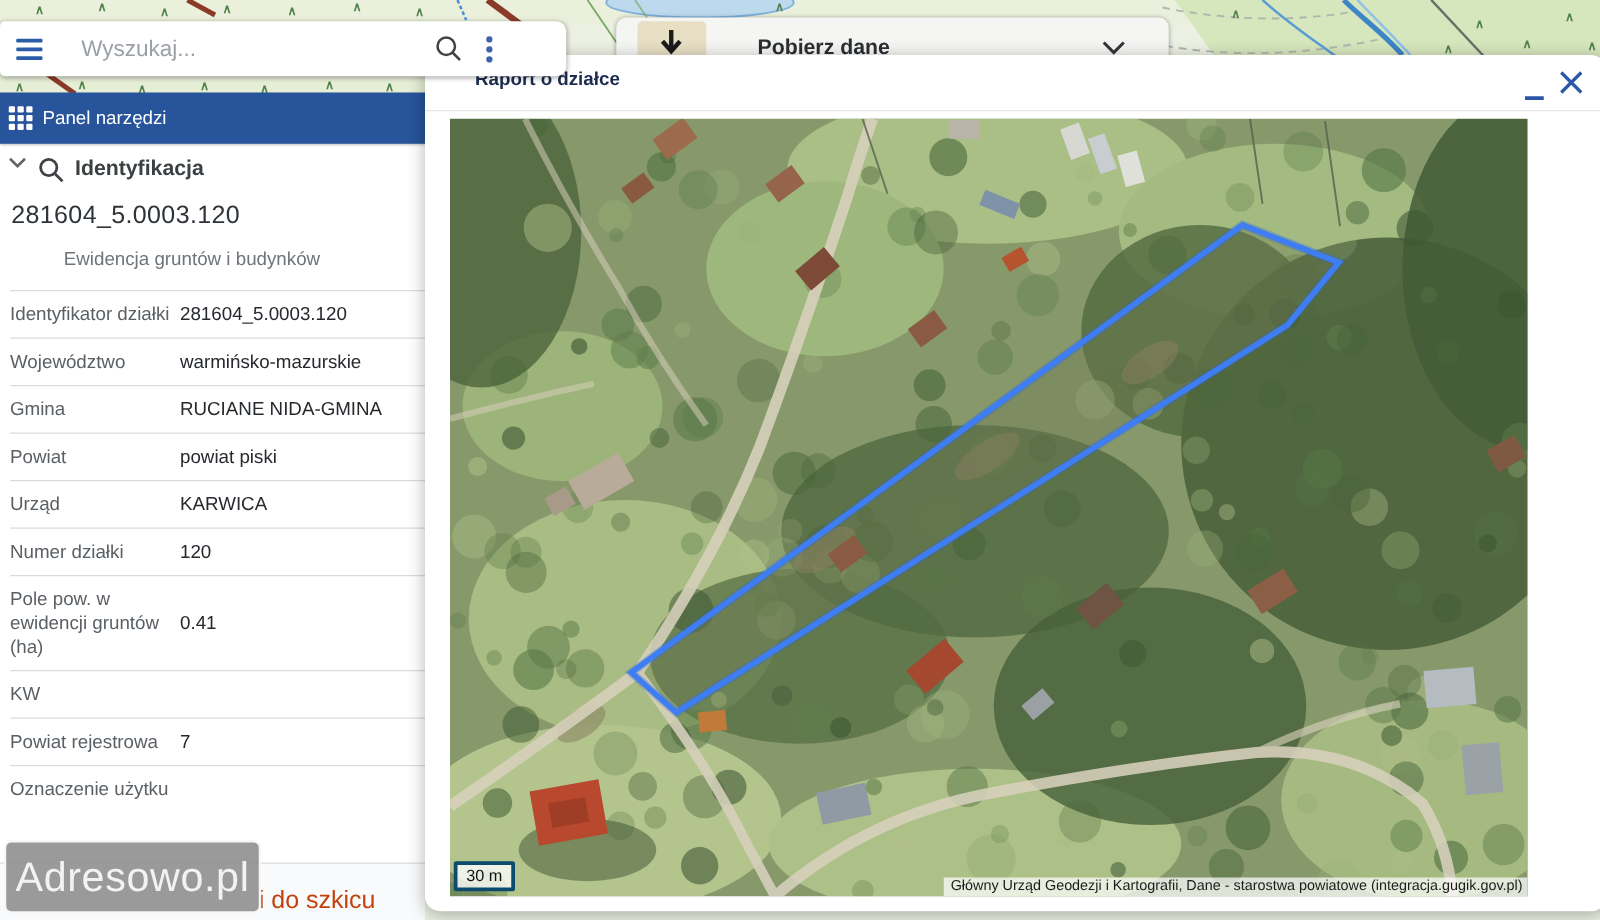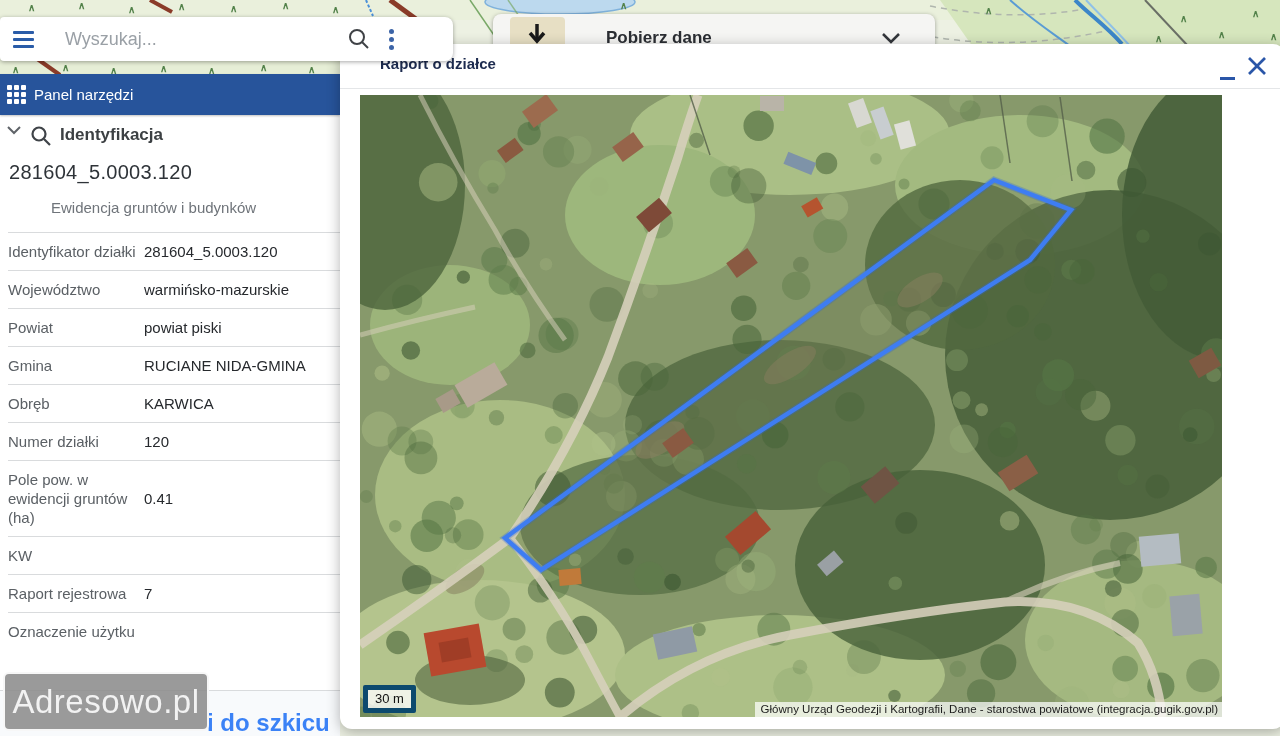--- a/index.html
+++ b/index.html
@@ -13,21 +13,21 @@
   #left-panel{left:0;top:115px;width:340px;height:621px;background:#ffffff;z-index:2;}
   #section-header{position:absolute;left:0;top:10px;width:340px;height:30px;display:flex;}
   #section-title{font-size:17px;font-weight:bold;color:#3c4043;margin-left:8px;}
   #parcel-title{position:absolute;left:9px;top:46px;font-size:20px;color:#2e3338;letter-spacing:.3px;}
   #parcel-subtitle{position:absolute;left:9px;top:84px;font-size:15px;color:#6f747a;margin-left:42px;}
   #ptable{position:absolute;left:0;top:117px;width:340px;}
   .prow{display:flex;align-items:center;border-top:1px solid #d9dbdd;margin-left:8px;padding:9px 0;}
   .plabel{width:128px;font-size:15px;line-height:19px;color:#5b6065;flex:none;margin-right:8px;}
   .pvalue{font-size:15px;line-height:19px;color:#26292d;}
   #sketch-row{position:absolute;left:0;top:575px;width:340px;height:46px;border-top:1px solid #d9dbdd;background:#f8fafc;}
-  #sketch-link{position:absolute;left:207px;top:18px;font-size:24px;font-weight:700;color:#3b82f6;white-space:nowrap;}
+  #sketch-link{position:absolute;left:207px;top:18px;font-size:20px;font-weight:400;color:#c2410c;white-space:nowrap;}
 
   
   #tools-bar{left:0;top:74px;width:340px;height:41px;background:#27549b;z-index:3;display:flex;align-items:center;box-shadow:0 1px 2px rgba(0,0,0,.25);}
   #tools-title{color:#ffffff;font-size:15px;font-weight:normal;margin-left:8px;}
   .grid-icon{width:19px;height:19px;margin-left:7px;display:grid;grid-template-columns:repeat(3,5px);grid-template-rows:repeat(3,5px);gap:2px;}
   .grid-icon span{background:#fff;border-radius:1px;}
 
   
   #search-bar{left:0;top:17px;width:453px;height:44px;background:#fff;border-radius:4px 8px 8px 4px;box-shadow:0 1px 4px rgba(0,0,0,.35);z-index:6;display:flex;align-items:center;}
   .burger{width:21px;margin-left:13px;display:flex;flex-direction:column;gap:4px;}
@@ -43,21 +43,21 @@
   #download-label{position:absolute;left:113px;top:14px;font-size:17px;font-weight:600;color:#2b2e33;}
 
   
   #modal{left:340px;top:44px;width:945px;height:685px;background:#ffffff;border-radius:12px;box-shadow:0 3px 14px rgba(0,0,0,.3);z-index:5;}
   #modal-header{position:absolute;left:0;top:0;width:100%;height:44px;border-bottom:1px solid #e4e6e8;}
   #modal-title{position:absolute;left:40px;top:11px;font-size:15px;font-weight:bold;color:#1d2b4f;}
   #min-btn{position:absolute;left:878px;top:6px;width:22px;height:32px;cursor:pointer;}
   #min-btn i{position:absolute;left:2px;top:27px;width:15px;height:3px;background:#2a56a8;}
   #close-btn{position:absolute;left:905px;top:10px;width:26px;height:26px;cursor:pointer;}
   #aerial{position:absolute;left:20px;top:51px;width:862px;height:622px;overflow:hidden;background:#87996b;}
-  #scale-bar{position:absolute;left:3px;bottom:4px;background:rgba(255,255,255,.78);border:5px solid #0c4a6e;border-radius:2px;font-size:13px;color:#111;padding:1px 7px 2px 7px;}
+  #scale-bar{position:absolute;left:3px;bottom:4px;background:rgba(255,255,255,.78);border:3px solid #0c4a6e;border-radius:2px;font-size:13px;color:#111;padding:1px 7px 2px 7px;}
   #attribution{position:absolute;right:0;bottom:0;background:rgba(255,255,255,.72);font-size:11.5px;color:#1c1c1c;padding:1px 4px 2px 6px;white-space:nowrap;}
 
   
   #watermark{left:3px;top:672px;width:202px;height:55px;background:rgba(140,140,140,.88);border:2px solid rgba(255,255,255,.92);border-radius:6px;z-index:10;display:flex;align-items:center;justify-content:center;}
   #watermark span{color:#f2f2f2;font-size:33px;letter-spacing:.5px;}
 </style>
 </head>
 <body>
 
 <svg id="map-bg" class="abs" viewBox="0 0 1280 736">
@@ -121,45 +121,45 @@
   <div id="ptable">
     <div class="prow">
         <div class="plabel">Identyfikator działki</div>
         <div class="pvalue">281604_5.0003.120</div>
       </div>
     <div class="prow">
         <div class="plabel">Województwo</div>
         <div class="pvalue">warmińsko-mazurskie</div>
       </div>
     <div class="prow">
+        <div class="plabel">Gmina</div>
+        <div class="pvalue">RUCIANE NIDA-GMINA</div>
+      </div>
+    <div class="prow">
         <div class="plabel">Powiat</div>
         <div class="pvalue">powiat piski</div>
       </div>
     <div class="prow">
-        <div class="plabel">Gmina</div>
-        <div class="pvalue">RUCIANE NIDA-GMINA</div>
-      </div>
-    <div class="prow">
-        <div class="plabel">Obręb</div>
+        <div class="plabel">Urząd</div>
         <div class="pvalue">KARWICA</div>
       </div>
     <div class="prow">
         <div class="plabel">Numer działki</div>
         <div class="pvalue">120</div>
       </div>
     <div class="prow">
         <div class="plabel">Pole pow. w ewidencji gruntów (ha)</div>
         <div class="pvalue">0.41</div>
       </div>
     <div class="prow">
         <div class="plabel">KW</div>
         <div class="pvalue"></div>
       </div>
     <div class="prow">
-        <div class="plabel">Raport rejestrowa</div>
+        <div class="plabel">Powiat rejestrowa</div>
         <div class="pvalue">7</div>
       </div>
     <div class="prow">
         <div class="plabel">Oznaczenie użytku</div>
         <div class="pvalue"></div>
       </div>
   </div>
 
   <div id="sketch-row">
     <span id="sketch-link">i do szkicu</span>

